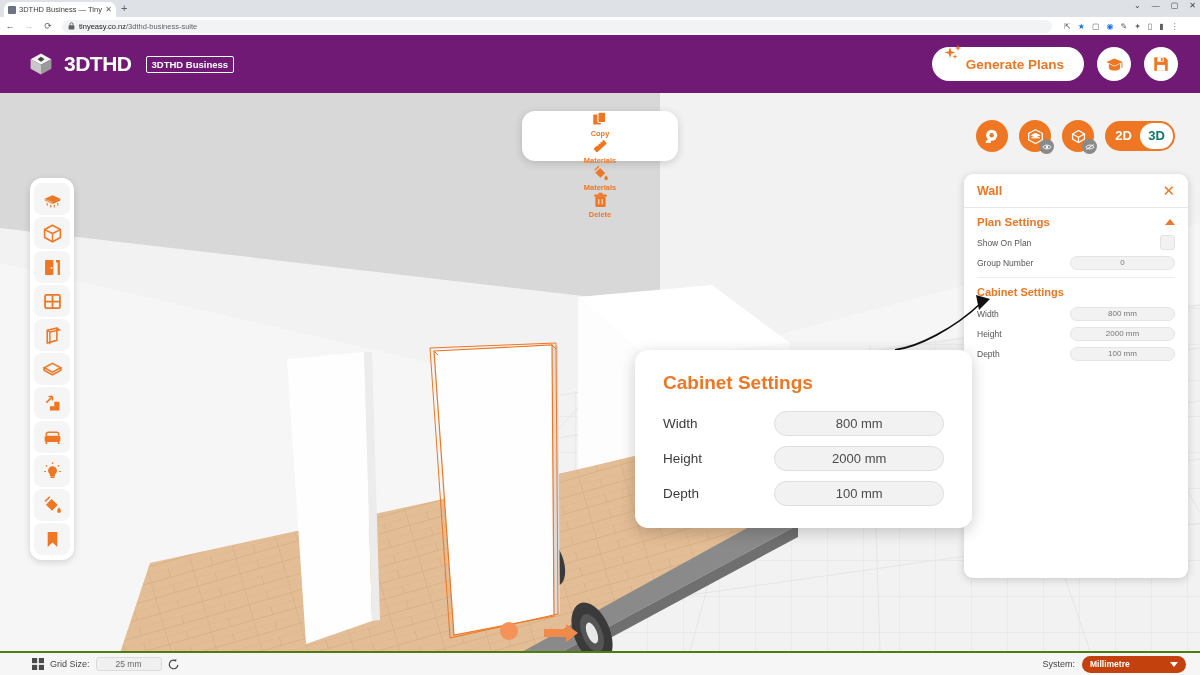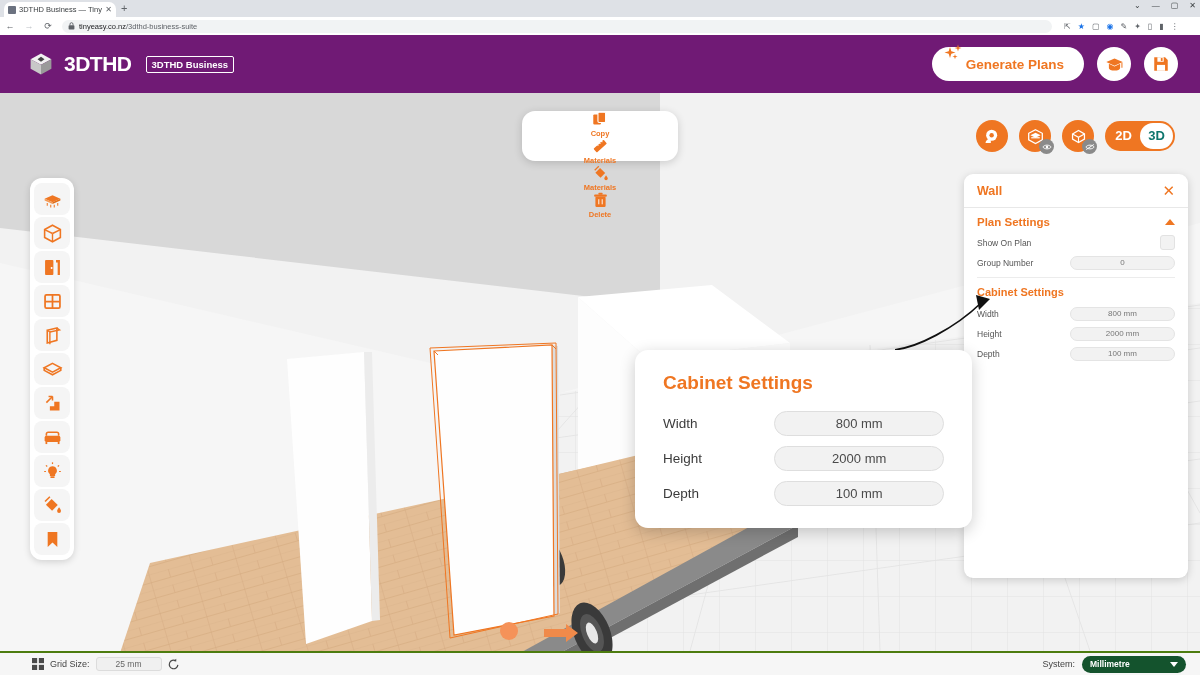--- a/index.html
+++ b/index.html
@@ -187,21 +187,21 @@
   .grid-ctl { position: absolute; left: 32px; display: flex; align-items: center; gap: 6px; }
   .grid-label { font-size: 9px; color: #444; }
   .grid-input {
     width: 66px; height: 14px; background: #f0f0f0; border: 1px solid #dcdcdc;
     border-radius: 3px; font-size: 8.5px; color: #666; text-align: center; line-height: 12px;
   }
   .reset-ico { font-size: 12px; color: #4a4a4a; cursor: pointer; line-height: 12px; }
   .sys-ctl { position: absolute; right: 14px; display: flex; align-items: center; gap: 7px; }
   .sys-label { font-size: 9px; color: #444; }
   .sys-select {
-    width: 104px; height: 17px; border-radius: 9px; background: #14532d;
+    width: 104px; height: 17px; border-radius: 9px; background: #c2410c;
     display: flex; align-items: center; justify-content: space-between;
     padding: 0 8px; cursor: pointer;
   }
   .sys-value { font-size: 8.5px; font-weight: bold; color: #fff; }
   .sys-caret { width: 0; height: 0; border-left: 4px solid transparent; border-right: 4px solid transparent; border-top: 5px solid #fff; }
 </style>
 </head>
 <body>
 
 <div id="app">

